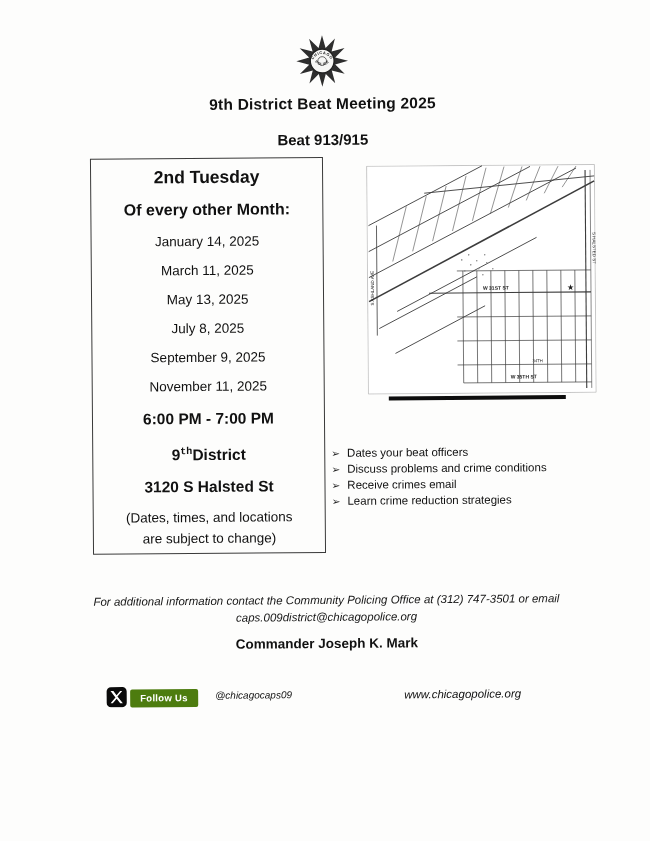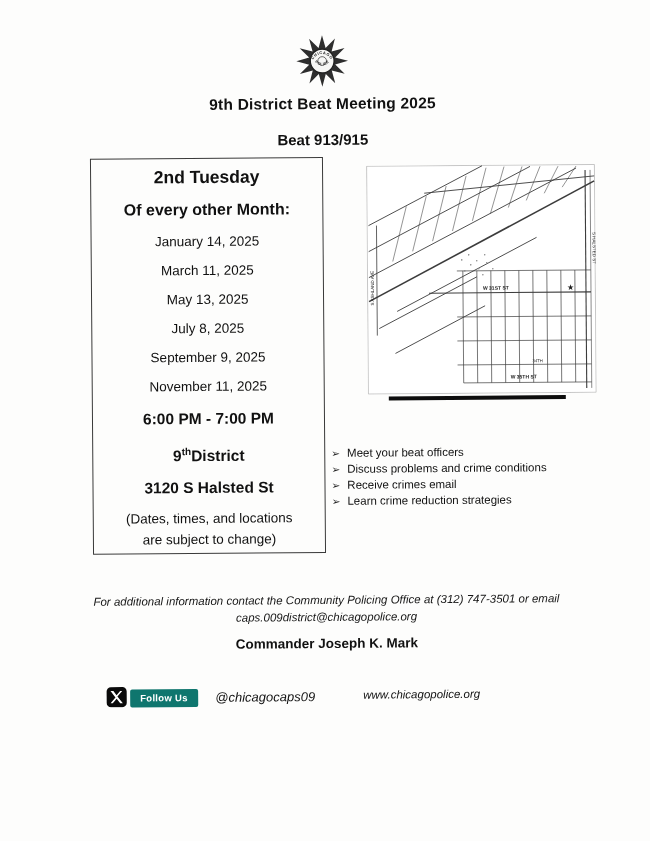--- a/index.html
+++ b/index.html
@@ -12,39 +12,39 @@
   .title{position:absolute;top:95px;left:0;width:650px;text-align:center;font-size:15.5px;font-weight:700;letter-spacing:.2px;}
   .subtitle{position:absolute;top:131px;left:0;width:650px;text-align:center;font-size:15px;font-weight:700;}
 
   .schedule-box{position:absolute;left:92px;top:157px;width:231px;height:394px;border:1.6px solid #3a3a3a;background:#fdfdfc;text-align:center;}
   .box-h1{font-size:17.5px;font-weight:700;margin-top:8px;}
   .box-h2{font-size:16px;font-weight:700;margin-top:13px;}
   .box-date{font-size:13.5px;margin-top:12px;line-height:17px;}
   .box-date.first{margin-top:14px;}
   .box-time{font-size:15.5px;font-weight:700;margin-top:14px;line-height:20px;}
   .box-district{font-size:15.5px;font-weight:700;margin-top:13px;line-height:20px;}
-  .box-district sup{font-size:10px;}
+  .box-district sup{font-size:10px;font-family:Liberation Mono, monospace;}
   .box-district .dw{margin-left:0;}
   .box-address{font-size:15.5px;font-weight:700;margin-top:12px;line-height:20px;}
   .box-note{font-size:13.5px;margin-top:11px;line-height:20.5px;}
 
   .map{position:absolute;left:368px;top:166px;width:229px;height:229px;}
   .map-underline{position:absolute;left:389px;top:397px;width:177px;height:4px;background:#0d0d0d;}
 
   .bullets{position:absolute;left:331px;top:446px;width:300px;}
   .bullet-row{display:flex;align-items:flex-start;height:16px;font-size:11.5px;line-height:15px;}
   .bullet-arrow{font-size:10.5px;margin-right:7px;line-height:15px;color:#222;}
 
   .contact{position:absolute;top:592px;left:0;width:650px;text-align:center;font-style:italic;font-size:11.5px;line-height:17px;color:#161616;}
   .commander{position:absolute;top:636px;left:0;width:650px;text-align:center;font-size:13.5px;font-weight:700;}
 
   .x-icon{position:absolute;left:104px;top:685px;width:21px;height:21px;}
-  .follow-badge{position:absolute;left:128px;top:688px;background:#0f766e;color:#fff;font-size:9.5px;font-weight:700;padding:3px 10px 4px 10px;border-radius:2px;letter-spacing:.3px;}
-  .handle{position:absolute;left:213px;top:689px;font-style:italic;font-size:13px;}
-  .website{position:absolute;left:361px;top:689px;font-style:italic;font-size:11.5px;}
+  .follow-badge{position:absolute;left:128px;top:688px;background:#4d7c0f;color:#fff;font-size:9.5px;font-weight:700;padding:3px 10px 4px 10px;border-radius:2px;letter-spacing:.3px;}
+  .handle{position:absolute;left:213px;top:689px;font-style:italic;font-size:10px;}
+  .website{position:absolute;left:402px;top:689px;font-style:italic;font-size:11.5px;}
 </style>
 </head>
 <body>
 
 <div class="page">
   <div class="content">
 
     <div class="badge">
       <svg viewBox="0 0 60 54" width="62" height="56">
         <defs>
@@ -149,21 +149,21 @@
           <text x="7" y="140" font-size="4.5" text-anchor="start" transform="rotate(-90 7 140)">S ASHLAND AVE</text>
           <text x="200" y="126" font-size="8">★</text>
         </g>
       </svg>
     </div>
     <div class="map-underline"></div>
 
     <div class="bullets">
       <div class="bullet-row">
           <span class="bullet-arrow">➢</span>
-          <span>Meet your beat officers</span>
+          <span>Dates your beat officers</span>
         </div>
       <div class="bullet-row">
           <span class="bullet-arrow">➢</span>
           <span>Discuss problems and crime conditions</span>
         </div>
       <div class="bullet-row">
           <span class="bullet-arrow">➢</span>
           <span>Receive crimes email</span>
         </div>
       <div class="bullet-row">

